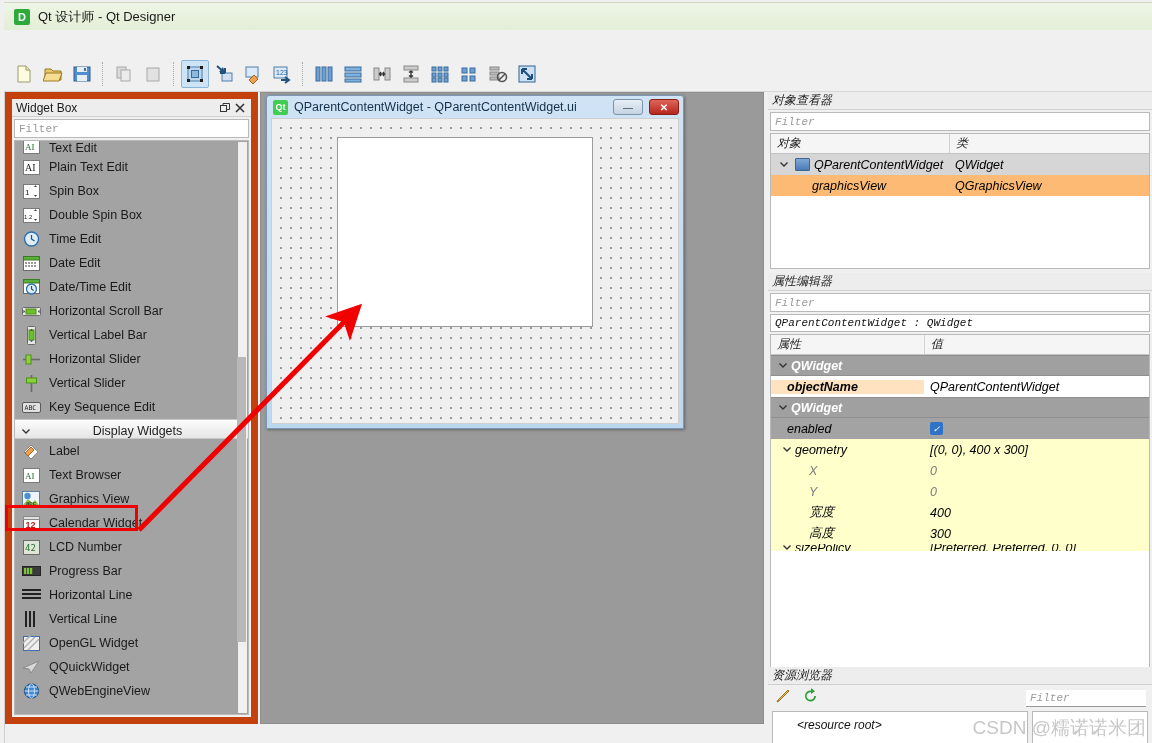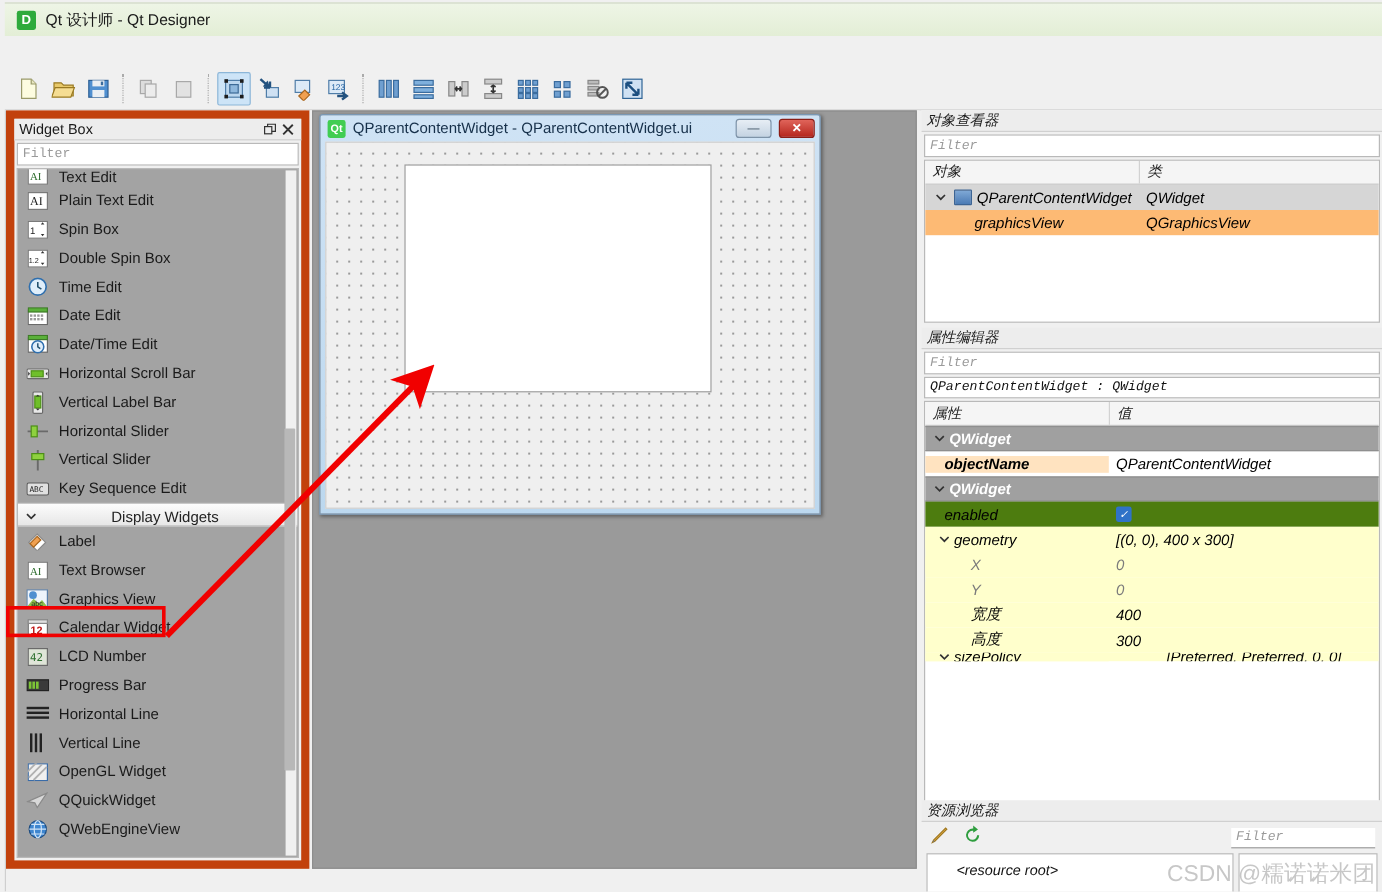--- a/index.html
+++ b/index.html
@@ -210,21 +210,21 @@
   .pe-name { width: 153px; padding-left: 8px; display: flex; align-items: center; }
   .pe-val { flex: 1; padding-left: 6px; display: flex; align-items: center; }
   .pe-group {
     background: #a0a0a0; color: #fff; font-weight: bold;
     border-top: 1px solid #8f8f8f; border-bottom: 1px solid #8f8f8f;
   }
   .pe-group .pe-name { padding-left: 4px; }
   .pe-chev { width: 16px; text-align: center; font-size: 9px; }
   .pe-row.hl-name .pe-name { background: #ffe3c0; font-weight: bold; }
   .pe-row.yl { background: #ffffcc; }
-  .pe-row.yl2 { background: #4d7c0f; }
+  .pe-row.yl2 { background: #a3a3a3; }
   .pe-row.yl .pe-name { background: #ffffcc; }
   .pe-indent { padding-left: 30px; color: #7c7c7c; }
   .pe-check {
     width: 13px; height: 13px; background: #2f72c8; border-radius: 2px;
     color: #fff; font-size: 9px; display: flex;
     align-items: center; justify-content: center;
   }
 
   
   #resbrowser { top: 575px; height: 168px; }
@@ -821,21 +821,21 @@
               </div>
             </div>
             <div class="pe-row yl">
               <div class="pe-name">
                 <span style="padding-left: 30px;">高度</span>
               </div>
               <div class="pe-val">
                 <span>300</span>
               </div>
             </div>
-            <div class="pe-row yl" style="height: 7px; overflow: hidden; gap: 42px;">
+            <div class="pe-row yl" style="height: 7px; overflow: hidden;">
               <div class="pe-name">
                 <span class="pe-chev"><svg width="10" height="10" viewBox="0 0 10 10">
                     <path d="M1.5,3.5 L5,7 L8.5,3.5" stroke="#333" stroke-width="1.4" fill="none"></path>
                   </svg></span>
                 <span>sizePolicy</span>
               </div>
               <div class="pe-val">
                 <span>[Preferred, Preferred, 0, 0]</span>
               </div>
             </div>

